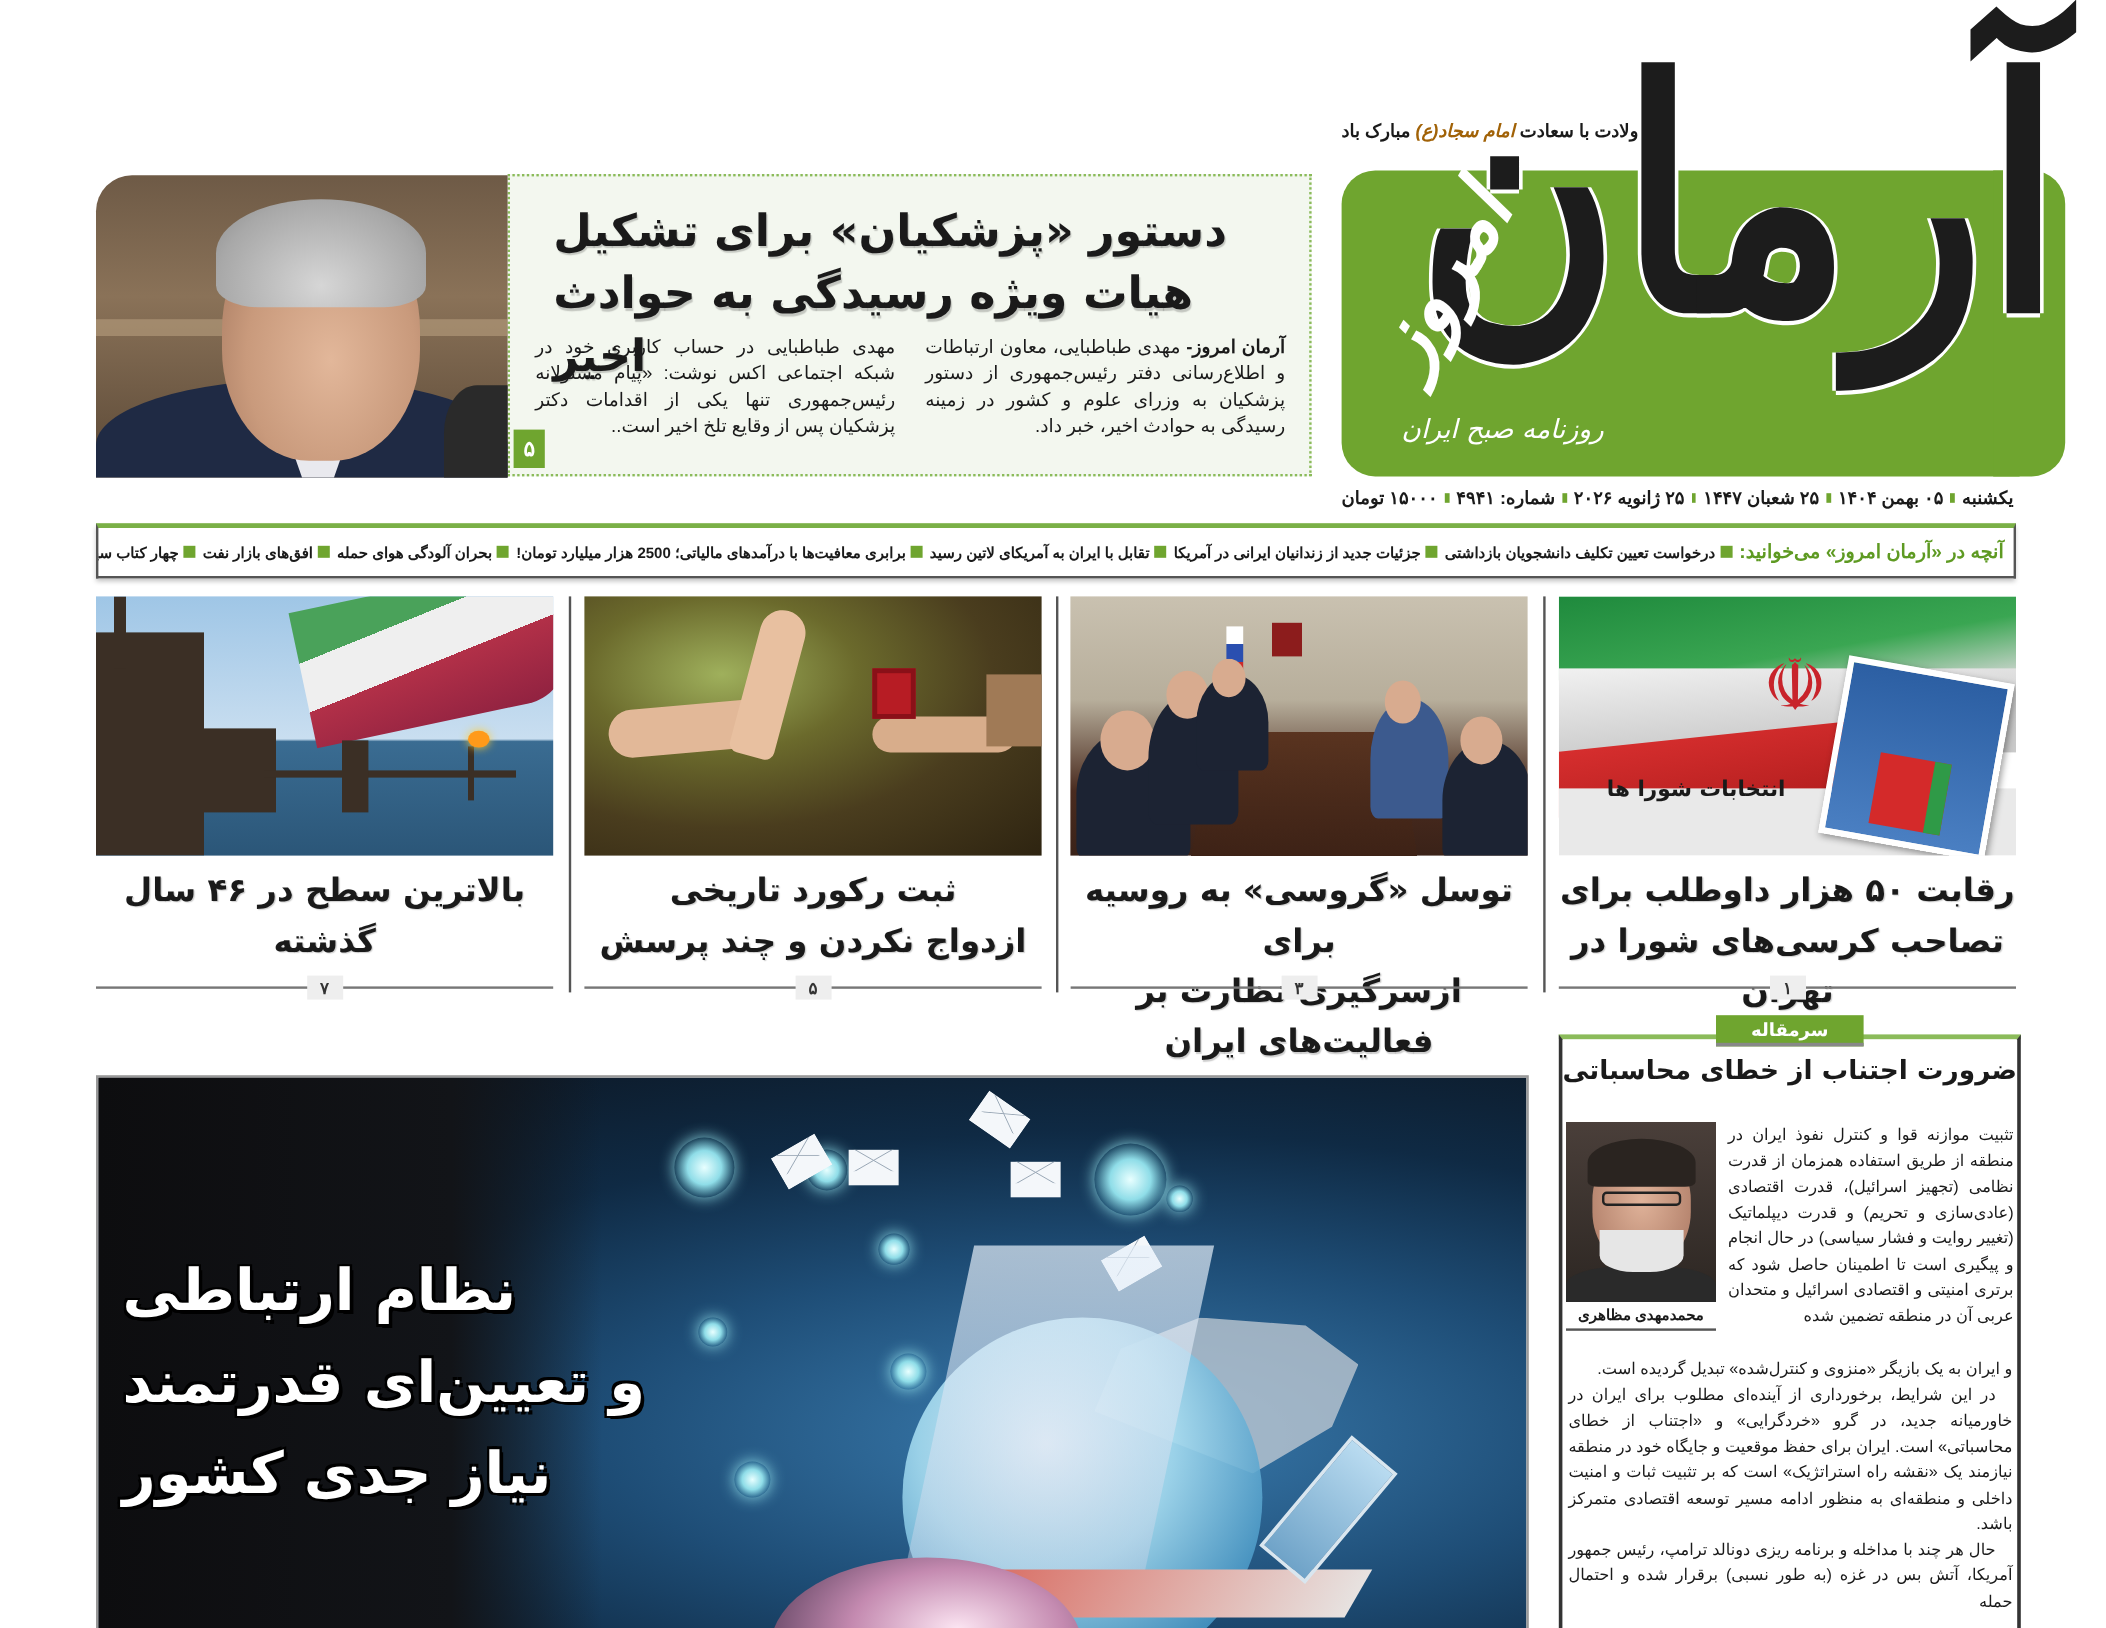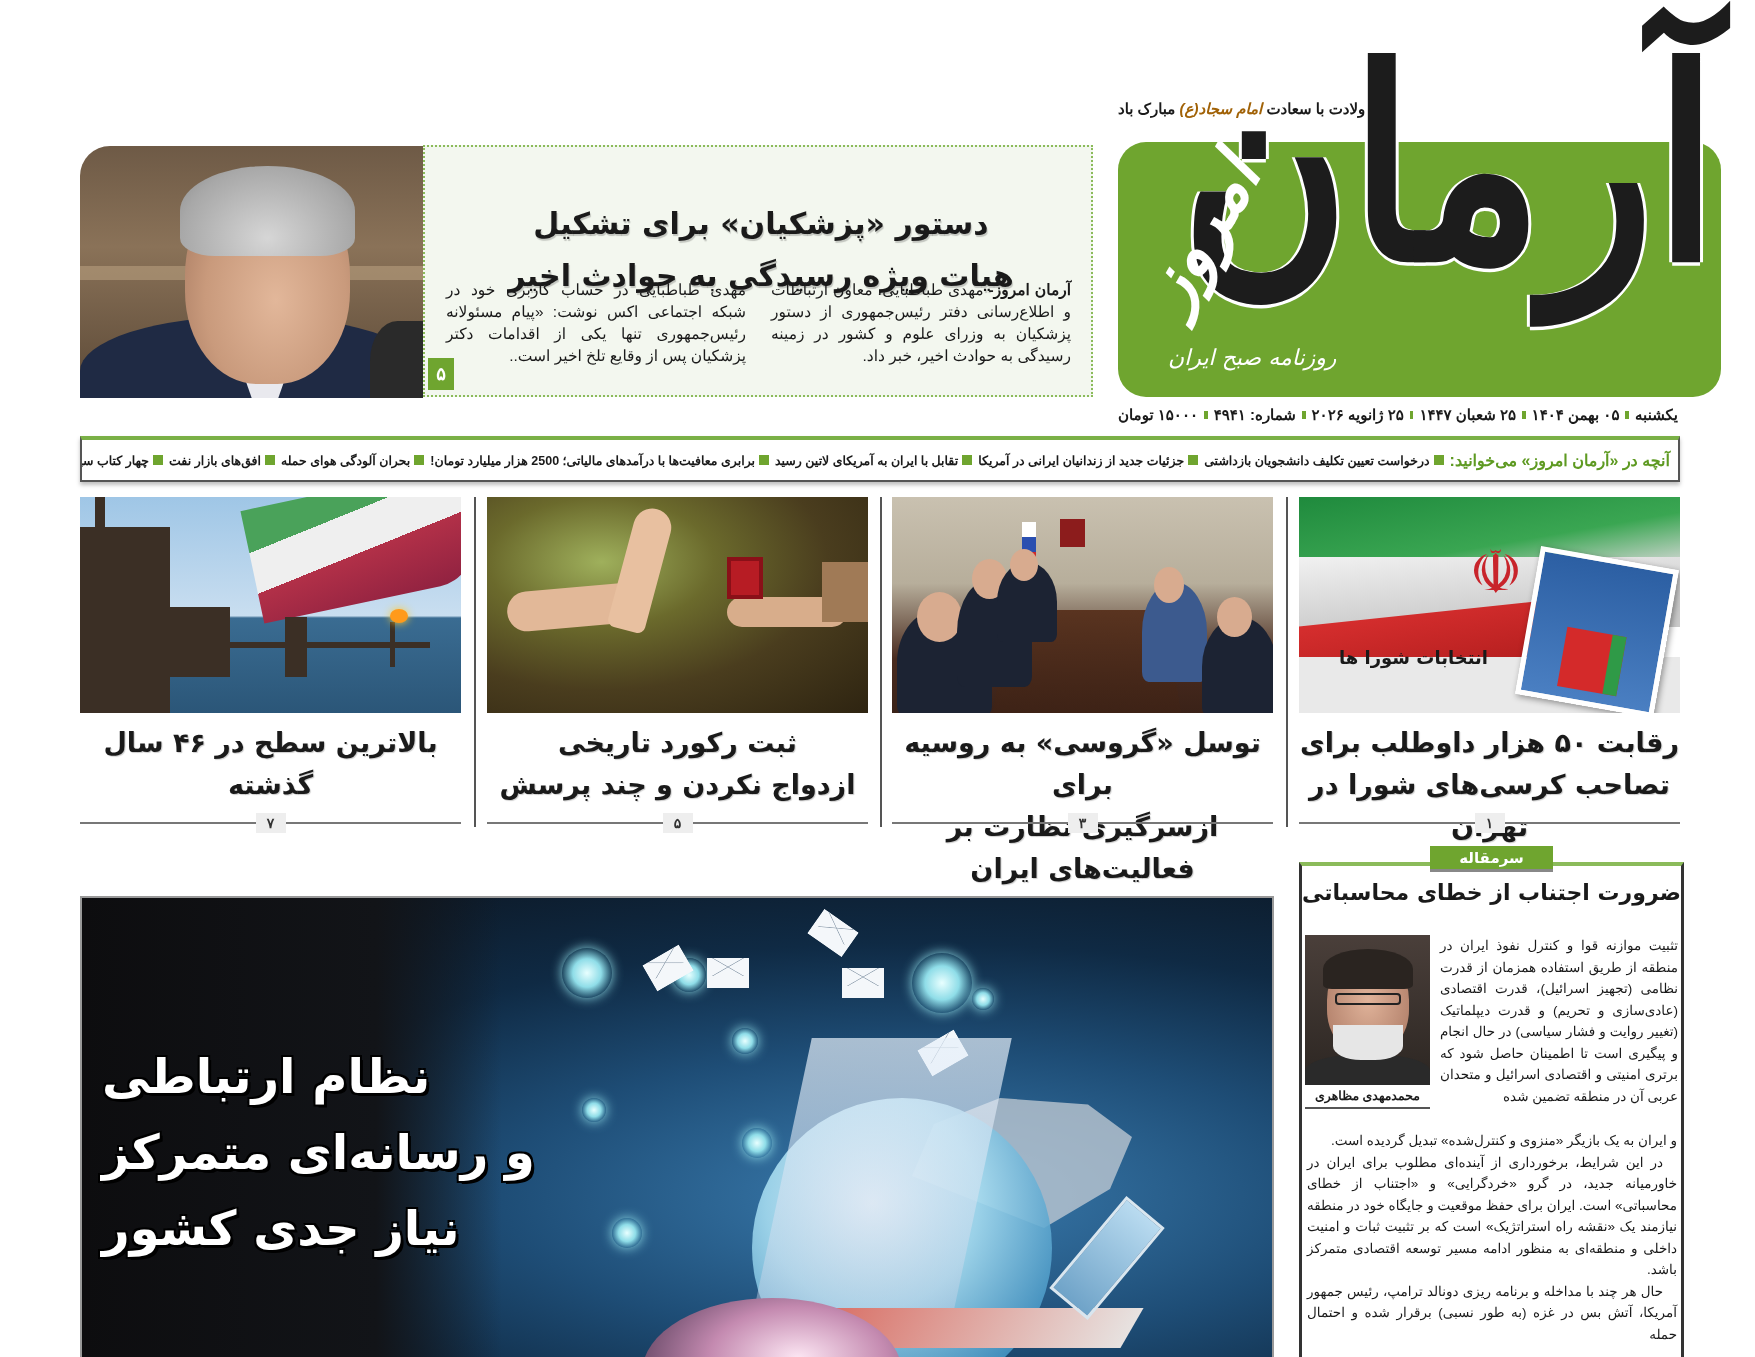--- a/index.html
+++ b/index.html
@@ -22,21 +22,21 @@
   .dateline .sep { display: inline-block; width: 8px; height: 8px; background: #6fa52f; }
 
   
   .ticker { left: 80px; top: 436px; width: 1600px; height: 46px; border: 2px solid #555; border-top: 4px solid #7ab046; background: #fff; display: flex; align-items: center; padding: 0 8px; gap: 6px; overflow: hidden; white-space: nowrap; box-shadow: 0 3px 4px rgba(0,0,0,0.25); }
   .ticker-title { color: #5e9a22; font-family: "Liberation Sans", sans-serif; font-weight: bold; font-size: 16px; }
   .ticker-item { font-family: "Liberation Sans", sans-serif; font-weight: bold; font-size: 12.5px; color: #1a1a1a; display: flex; align-items: center; gap: 4px; }
   .ticker-item::before { content: ""; display: inline-block; width: 10px; height: 10px; background: #6fa52f; }
 
   
   .lead-box { left: 423px; top: 145px; width: 670px; height: 252px; background: #f3f7ef; border: 2px dotted #8bbb5a; }
-  .lead-title { position: absolute; right: 30px; top: 20px; width: 600px; text-align: center; font-family: "DejaVu Sans", sans-serif; font-weight: bold; font-size: 30px; line-height: 52px; color: #1a1a1a; text-shadow: 1px 2px 1px rgba(0,0,0,0.2); margin-top: 31px; }
+  .lead-title { position: absolute; right: 30px; top: 20px; width: 600px; text-align: left; font-family: "DejaVu Sans", sans-serif; font-weight: bold; font-size: 37px; line-height: 52px; color: #1a1a1a; text-shadow: 1px 2px 1px rgba(0,0,0,0.2); }
   .lead-col { position: absolute; top: 132px; width: 300px; font-family: "Liberation Sans", sans-serif; font-size: 15.5px; line-height: 22px; text-align: justify; color: #1a1a1a; }
   .lead-col.c1 { right: 20px; }
   .lead-col.c2 { right: 345px; }
   .lead-col b { font-weight: bold; }
   .page-badge { left: 428px; top: 358px; width: 26px; height: 32px; background: #6fa52f; color: #fff; font-weight: bold; font-size: 18px; display: flex; align-items: center; justify-content: center; font-family: "Liberation Sans", sans-serif; }
 
   .lead-photo { left: 80px; top: 146px; width: 343px; height: 252px; border-radius: 30px 0 0 0; overflow: hidden; background: linear-gradient(180deg, #6e5a46 0%, #8a7258 40%, #5a4836 100%); }
   .lead-photo .bgstripe { position: absolute; left: 0; top: 120px; width: 100%; height: 14px; background: #b89f7e; opacity: 0.6; }
   .lead-photo .head { position: absolute; left: 105px; top: 28px; width: 165px; height: 210px; border-radius: 48% 48% 44% 44%; background: radial-gradient(ellipse at 55% 60%, #e2b79a 0%, #c99a7c 55%, #9c7058 100%); }
   .lead-photo .hair { position: absolute; left: 100px; top: 20px; width: 175px; height: 90px; border-radius: 50% 50% 20% 20%; background: radial-gradient(ellipse at 50% 80%, #d6d6d6 0%, #a8a8a8 70%, #8a8a8a 100%); }
@@ -281,21 +281,21 @@
   <div class="env" style="left:760px;top:70px;"></div>
   <div class="env" style="left:840px;top:140px;transform:rotate(-30deg);"></div>
   <div class="map"></div>
   <div class="globe"></div>
   <div class="laptop-screen"></div>
   <div class="laptop-base"></div>
   <div class="phone"></div>
   <div class="hand"></div>
   <div class="banner-title">
     <div>نظام ارتباطی</div>
-    <div>و رسانه‌ای متمرکز</div>
+    <div>و تعیین‌ای قدرتمند</div>
     <div>نیاز جدی کشور</div>
   </div>
   <div class="banner-pnum">۲</div>
 </div>
 
 <div class="abs ed-box"></div>
 <div class="abs ed-tag">سرمقاله</div>
 <div class="abs ed-title">ضرورت اجتناب از خطای محاسباتی</div>
 <div class="abs ed-photo">
   <div class="sh"></div>

